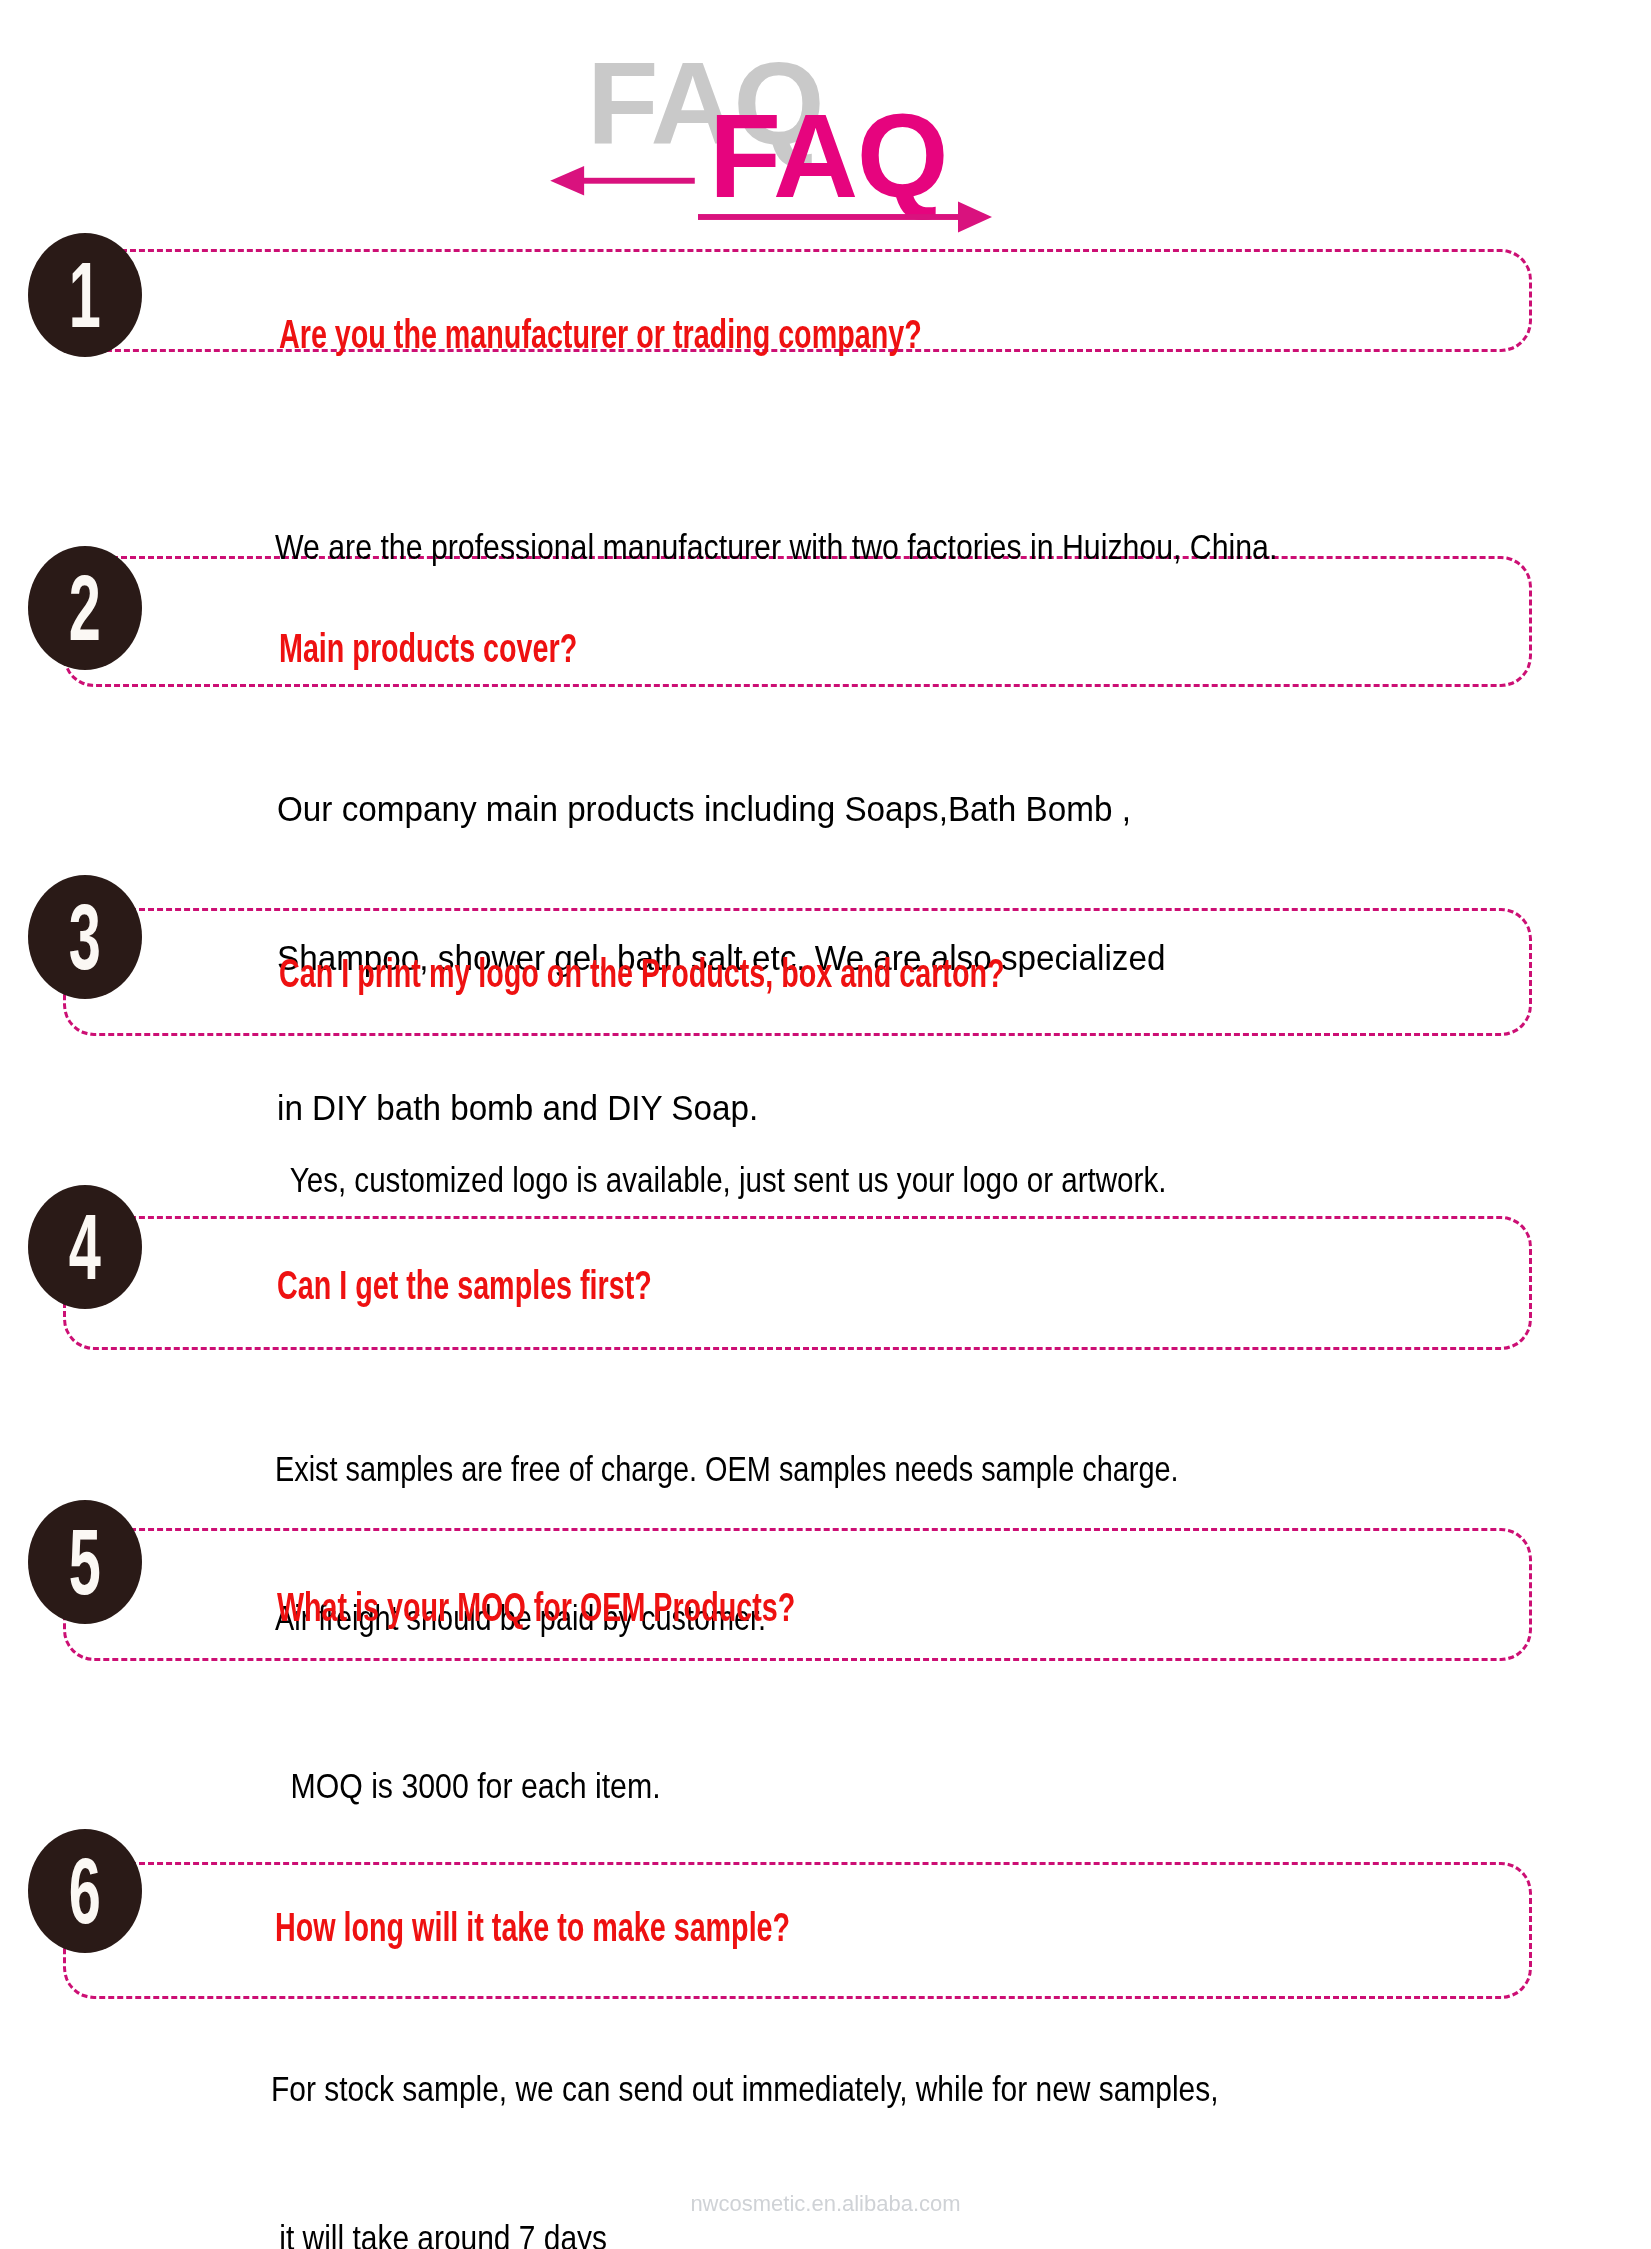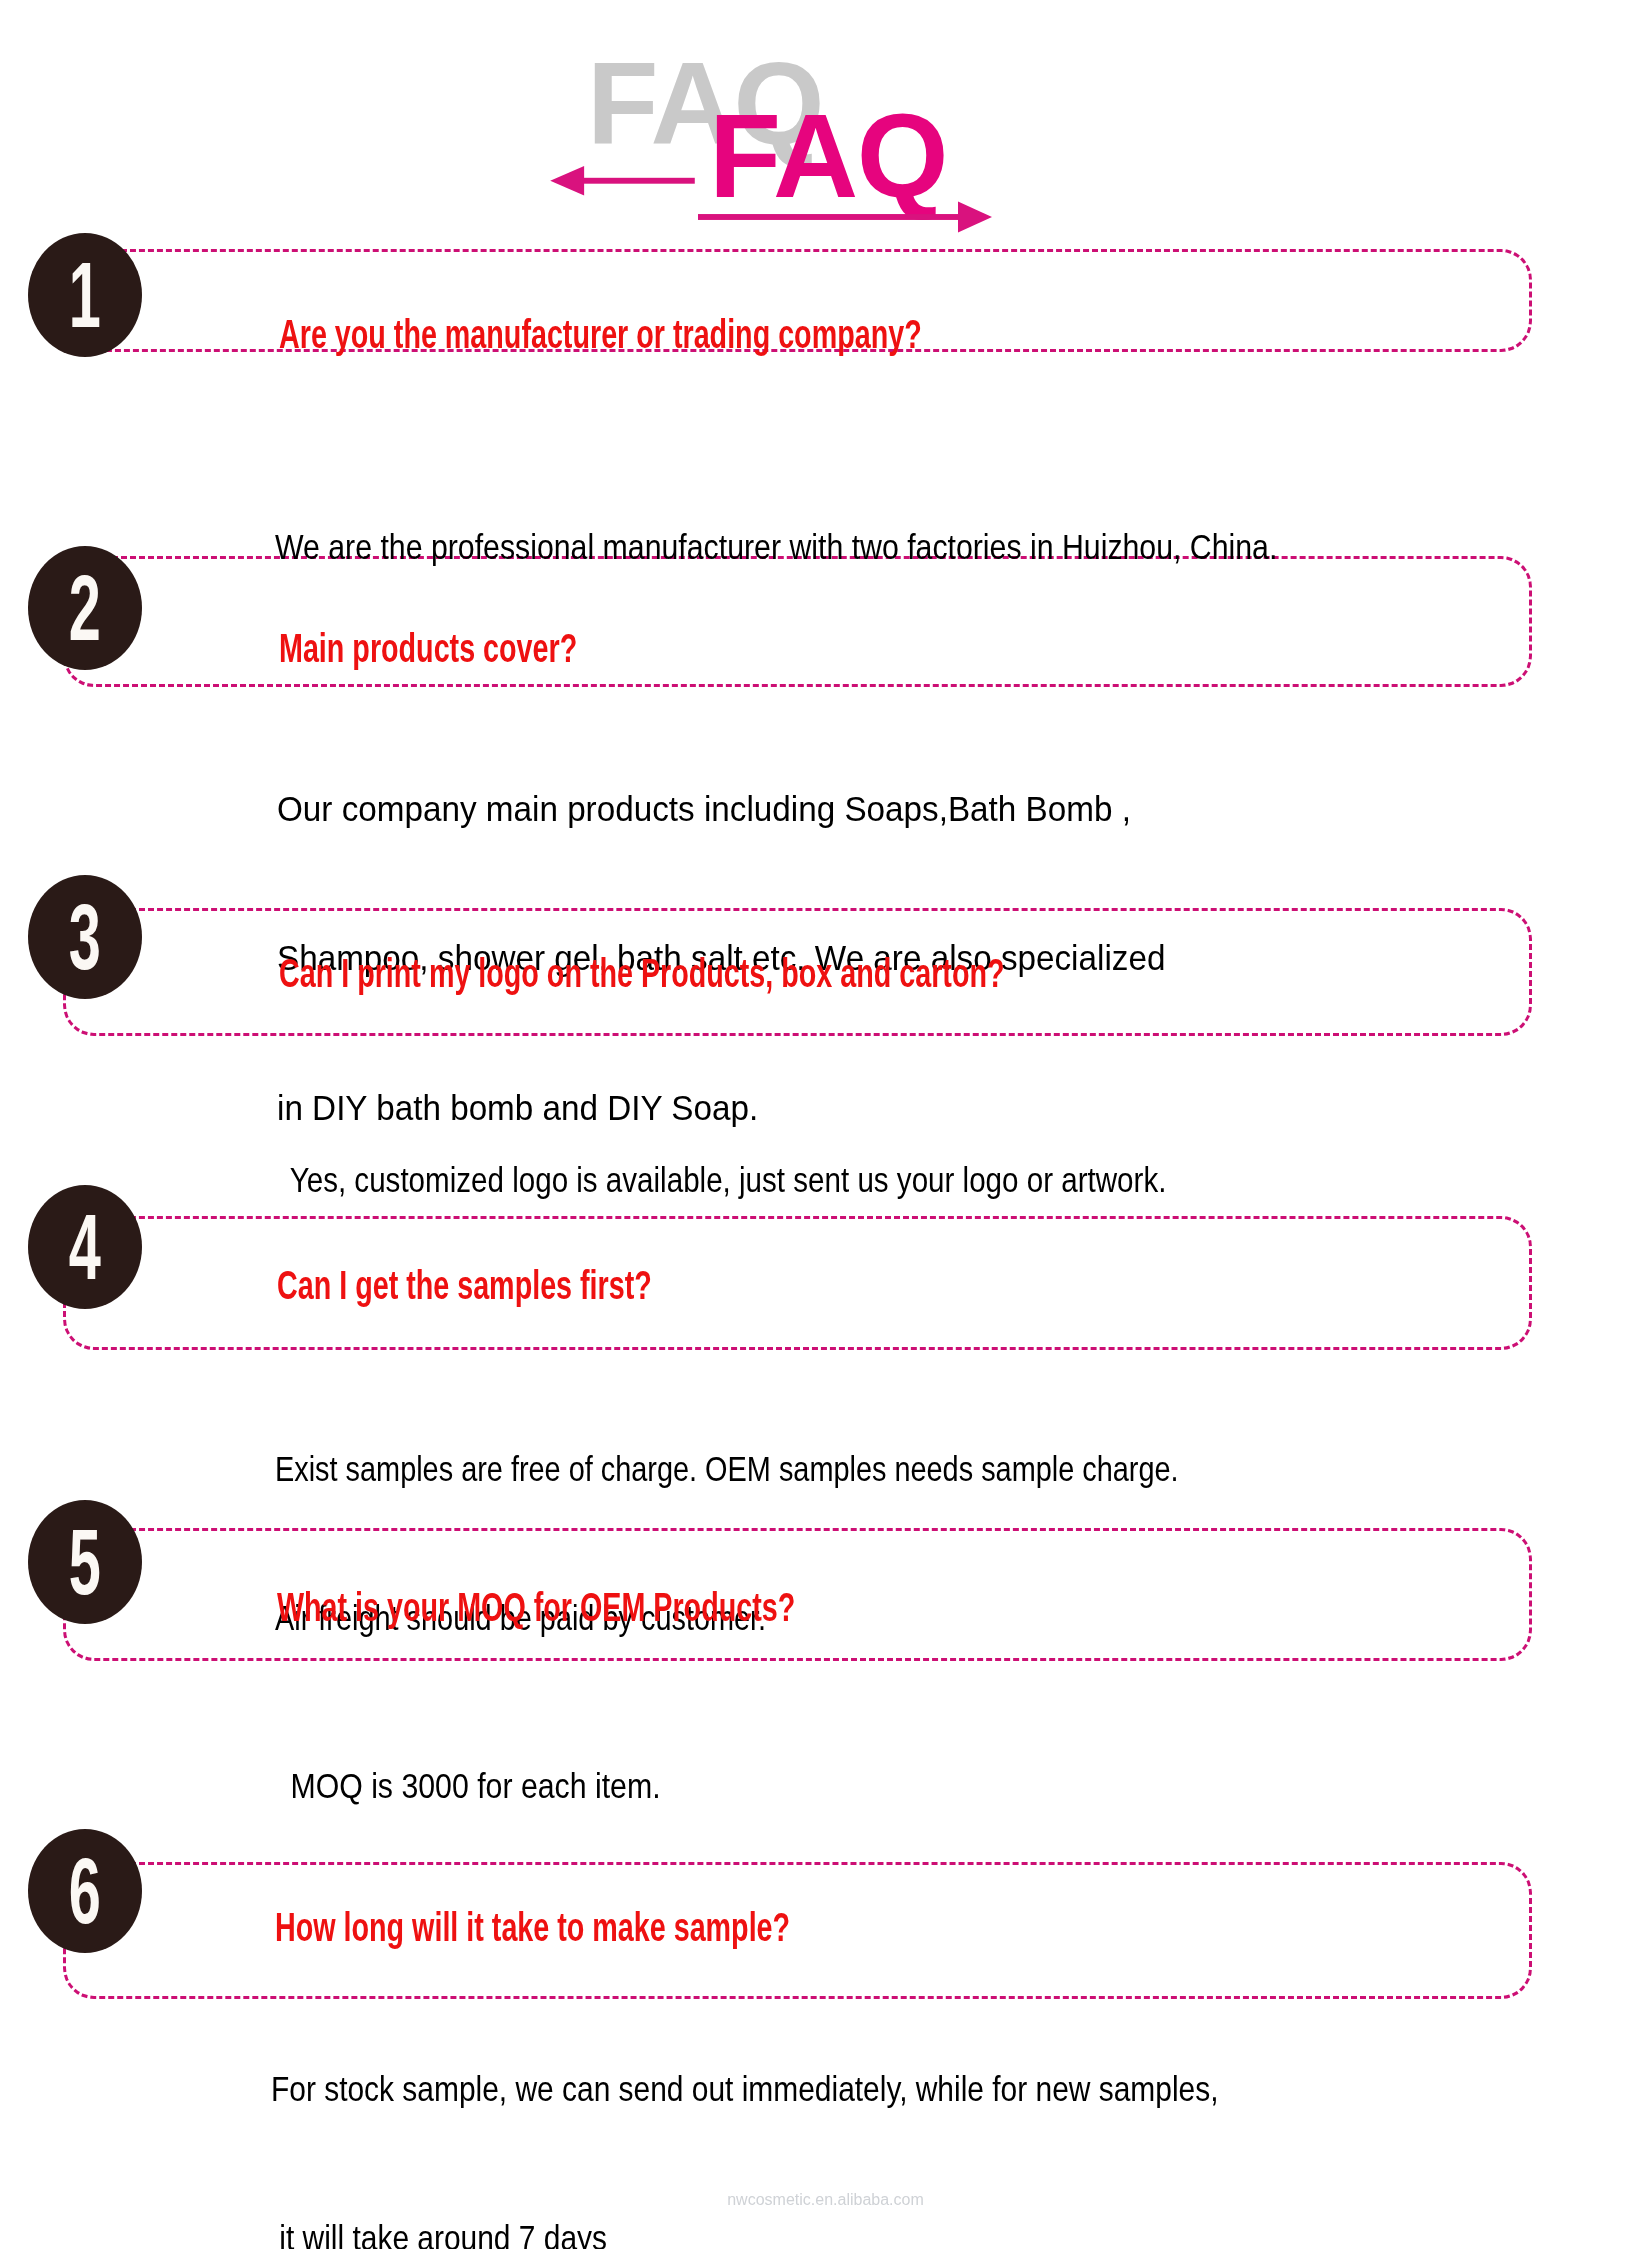--- a/index.html
+++ b/index.html
@@ -170,21 +170,21 @@
 
   
   #watermark {
     position: absolute;
     left: 0;
     top: 2191px;
     width: 1651px;
     text-align: center;
     color: #cfd2d6;
     font-family: "Liberation Sans", sans-serif;
-    font-size: 16px;
+    font-size: 22px;
     letter-spacing: 0px;
   }
 </style>
 </head>
 <body>
 
 <div id="page">
 
   <div id="header">
 

